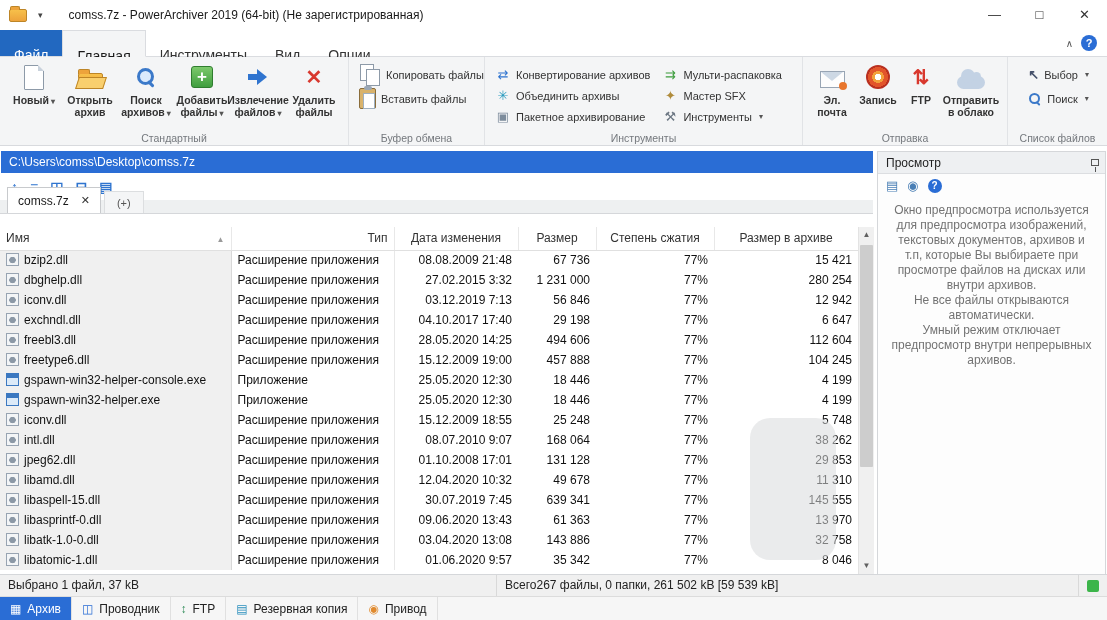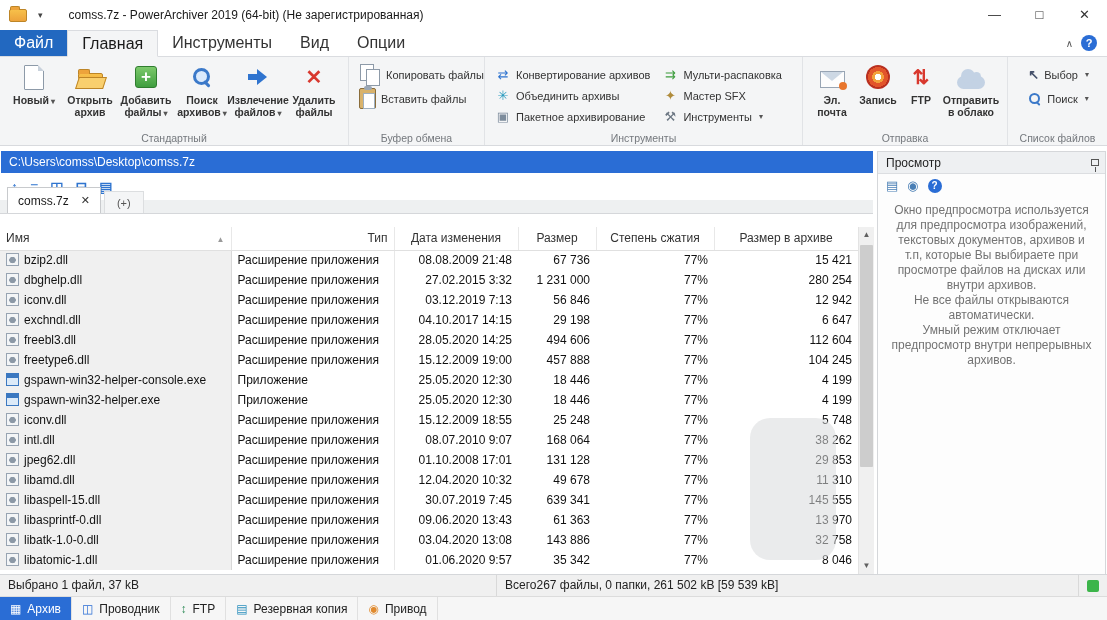--- a/index.html
+++ b/index.html
@@ -10,21 +10,21 @@
   .titlebar { position:absolute; top:0; left:0; width:1107px; height:30px; background:#fff; display:flex; align-items:center; }
   .app-icon { width:18px; height:13px; background:linear-gradient(#f7c04a,#eda33b); border:1px solid #bd8527; border-radius:2px; margin-left:9px; position:relative; }
   .app-icon::before { content:""; position:absolute; top:-4px; left:0; width:8px; height:3px; background:#eda33b; border:1px solid #bd8527; border-bottom:none; border-radius:2px 2px 0 0; }
   .qat-caret { font-size:9px; color:#444; margin-left:7px; padding:2px 4px; }
   .win-title { font-size:12px; color:#1a1a1a; margin-left:22px; flex:0 0 auto; }
   .tb-spacer { flex:1; }
   .wctl { width:45px; height:30px; text-align:center; line-height:30px; font-size:13px; color:#333; }
 
   
   .tabrow { position:absolute; top:30px; left:0; width:1107px; height:27px; background:#fff; border-bottom:1px solid #dadce0; display:flex; align-items:stretch; }
-  .rtab { padding:0 14px; line-height:26px; font-size:16px; color:#333; }
+  .rtab { padding:12px 14px; line-height:26px; font-size:14px; color:#333; }
   .rtab.file { background:#2268c0; color:#fff; }
   .rtab.active { background:#f4f5f6; border:1px solid #dadce0; border-bottom:1px solid #f4f5f6; margin-bottom:-1px; color:#1a1a1a; }
   .tabrow-right { margin-left:auto; display:flex; align-items:center; gap:8px; padding-right:10px; }
   .collapse-ic { color:#555; font-size:10px; }
   .help-circle { width:16px; height:16px; border-radius:50%; background:#2a6dd5; color:#fff; font-size:11px; font-weight:bold; text-align:center; line-height:16px; }
 
   
   .ribbon { position:absolute; top:57px; left:0; width:1107px; height:89px; background:#f4f5f6; border-bottom:1px solid #d8dade; display:flex; }
   .rgroup { position:relative; border-right:1px solid #e1e3e6; padding:3px 6px 14px 6px; display:flex; align-items:flex-start; }
   .rgroup-label { position:absolute; bottom:1px; left:0; right:0; text-align:center; font-size:10.5px; color:#74787d; }
@@ -167,29 +167,29 @@
       <span class="blabel"><span>Новый</span><span class="caret">▾</span></span>
     </div>
     <div class="bigbtn">
       <span class="bicon">
           <span class="icon-folder"></span>
         </span>
       <span class="blabel">Открыть архив</span>
     </div>
     <div class="bigbtn">
       <span class="bicon">
+          <span class="icon-search"></span>
+        </span>
+      <span class="blabel"><span>Поиск архивов</span><span class="caret">▾</span></span>
+    </div>
+    <div class="bigbtn">
+      <span class="bicon">
           <span class="icon-add"></span>
         </span>
       <span class="blabel"><span>Добавить файлы</span><span class="caret">▾</span></span>
-    </div>
-    <div class="bigbtn">
-      <span class="bicon">
-          <span class="icon-search"></span>
-        </span>
-      <span class="blabel"><span>Поиск архивов</span><span class="caret">▾</span></span>
     </div>
     <div class="bigbtn">
       <span class="bicon">
           <span class="icon-extract"></span>
         </span>
       <span class="blabel"><span>Извлечение файлов</span><span class="caret">▾</span></span>
     </div>
     <div class="bigbtn">
       <span class="bicon">
           <span class="icon-delete"></span>
@@ -369,21 +369,21 @@
           <td class="c-type">Расширение приложения</td>
           <td class="c-date">03.12.2019 7:13</td>
           <td class="c-size">56 846</td>
           <td class="c-ratio">77%</td>
           <td class="c-packed">12 942</td>
         </tr>
 
         <tr>
           <td class="c-name"><span class="fi fi-dll"></span><span>exchndl.dll</span></td>
           <td class="c-type">Расширение приложения</td>
-          <td class="c-date">04.10.2017 14:15</td>
+          <td class="c-date">04.10.2017 17:40</td>
           <td class="c-size">29 198</td>
           <td class="c-ratio">77%</td>
           <td class="c-packed">6 647</td>
         </tr>
 
         <tr>
           <td class="c-name"><span class="fi fi-dll"></span><span>freebl3.dll</span></td>
           <td class="c-type">Расширение приложения</td>
           <td class="c-date">28.05.2020 14:25</td>
           <td class="c-size">494 606</td>

